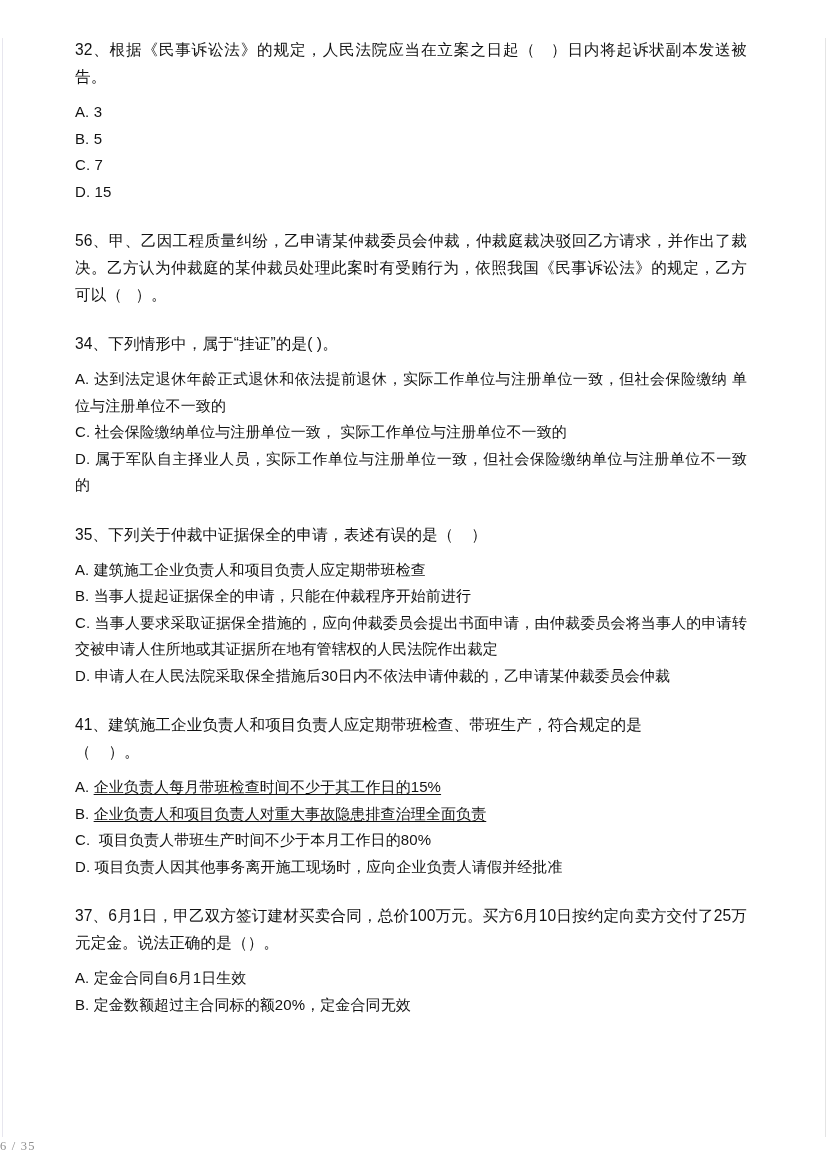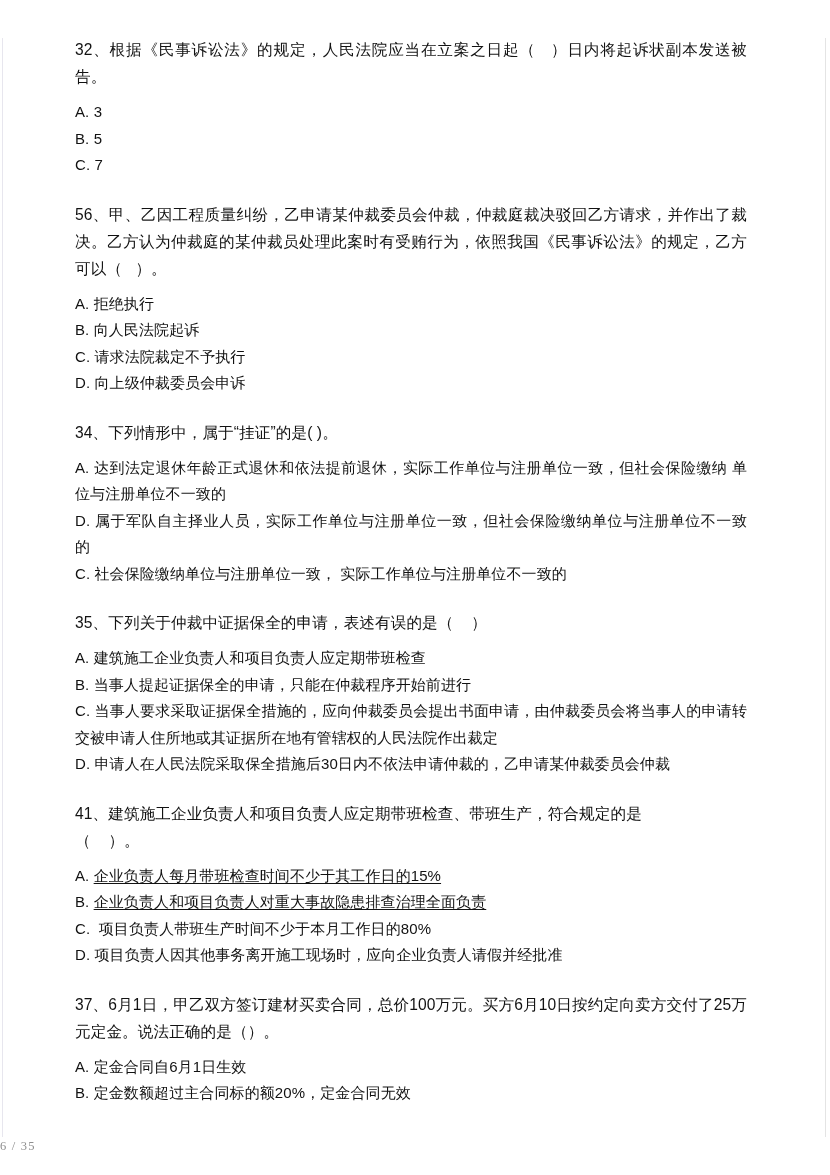--- a/index.html
+++ b/index.html
@@ -94,39 +94,34 @@
   <div class="page-rule right"></div>
 
   <div class="content">
 
     <div class="question">
       <p class="stem">32、根据《民事诉讼法》的规定，人民法院应当在立案之日起（   ）日内将起诉状副本发送被告。</p>
       <ul class="options">
         <li class="option"><span class="marker">A. </span><span class="otext">3</span></li>
         <li class="option"><span class="marker">B. </span><span class="otext">5</span></li>
         <li class="option"><span class="marker">C. </span><span class="otext">7</span></li>
+        <li class="option"><span class="marker">D. </span><span class="otext">15</span></li>
       </ul>
     </div>
 
     <div class="question">
       <p class="stem">56、甲、乙因工程质量纠纷，乙申请某仲裁委员会仲裁，仲裁庭裁决驳回乙方请求，并作出了裁决。乙方认为仲裁庭的某仲裁员处理此案时有受贿行为，依照我国《民事诉讼法》的规定，乙方可以（   ）。</p>
-      <ul class="options">
-        <li class="option"><span class="marker">A. </span><span class="otext">拒绝执行</span></li>
-        <li class="option"><span class="marker">B. </span><span class="otext">向人民法院起诉</span></li>
-        <li class="option"><span class="marker">C. </span><span class="otext">请求法院裁定不予执行</span></li>
-        <li class="option"><span class="marker">D. </span><span class="otext">向上级仲裁委员会申诉</span></li>
-      </ul>
     </div>
 
     <div class="question">
       <p class="stem">34、下列情形中，属于“挂证”的是( )。</p>
       <ul class="options">
         <li class="option"><span class="marker">A. </span><span class="otext">达到法定退休年龄正式退休和依法提前退休，实际工作单位与注册单位一致，但社会保险缴纳 单位与注册单位不一致的</span></li>
+        <li class="option"><span class="marker">C. </span><span class="otext">社会保险缴纳单位与注册单位一致， 实际工作单位与注册单位不一致的</span></li>
         <li class="option"><span class="marker">D. </span><span class="otext">属于军队自主择业人员，实际工作单位与注册单位一致，但社会保险缴纳单位与注册单位不一致 的</span></li>
-        <li class="option"><span class="marker">C. </span><span class="otext">社会保险缴纳单位与注册单位一致， 实际工作单位与注册单位不一致的</span></li>
       </ul>
     </div>
 
     <div class="question">
       <p class="stem">35、下列关于仲裁中证据保全的申请，表述有误的是（    ）</p>
       <ul class="options">
         <li class="option"><span class="marker">A. </span><span class="otext">建筑施工企业负责人和项目负责人应定期带班检查</span></li>
         <li class="option"><span class="marker">B. </span><span class="otext">当事人提起证据保全的申请，只能在仲裁程序开始前进行</span></li>
         <li class="option"><span class="marker">C. </span><span class="otext">当事人要求采取证据保全措施的，应向仲裁委员会提出书面申请，由仲裁委员会将当事人的申请转交被申请人住所地或其证据所在地有管辖权的人民法院作出裁定</span></li>
         <li class="option"><span class="marker">D. </span><span class="otext">申请人在人民法院采取保全措施后30日内不依法申请仲裁的，乙申请某仲裁委员会仲裁</span></li>

